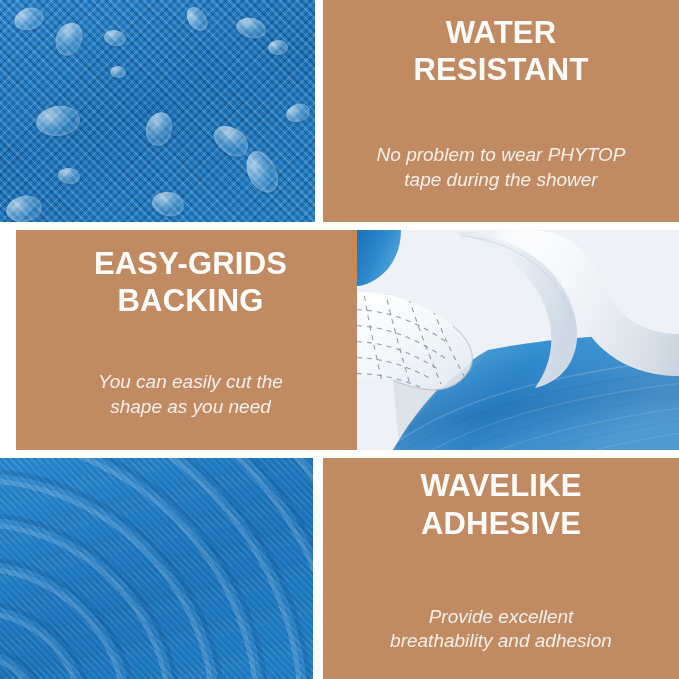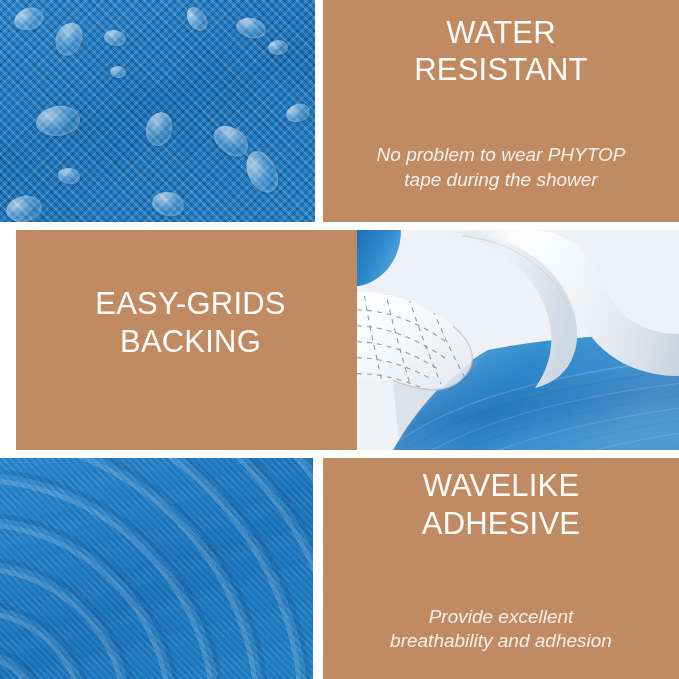--- a/index.html
+++ b/index.html
@@ -29,21 +29,21 @@
     flex-direction: column;
     align-items: center;
     justify-content: center;
     text-align: center;
     box-sizing: border-box;
     padding: 6px 14px;
   }
   .headline {
     color: #fdfcfa;
     font-size: 31px;
-    font-weight: 400;
+    font-weight: 700;
     line-height: 1.22;
     letter-spacing: 0.2px;
     margin: 0;
     white-space: pre-line;
   }
   .subtext {
     color: #f4efe9;
     font-size: 19px;
     font-weight: 400;
     line-height: 1.3;
@@ -140,20 +140,22 @@
   <div class="panel panel-text" style="left:323px; top:0px; width:356px; height:222px;">
     <h2 class="headline" style="margin-bottom:38px;">WATER
 RESISTANT</h2>
     <p class="subtext">No problem to wear PHYTOP
 tape during the shower</p>
   </div>
 
   <div class="panel panel-text" style="left:16px; top:230px; width:349px; height:220px;">
     <h2 class="headline" style="margin-bottom:34px;">EASY-GRIDS
 BACKING</h2>
+    <p class="subtext">You can easily cut the
+shape as you need</p>
   </div>
 
   <div class="panel" style="left:357px; top:230px; width:322px; height:220px;">
     <div class="tape-scene">
       <svg viewBox="0 0 322 220" preserveAspectRatio="none">
         <defs>
           <linearGradient id="blueTapeFlat" x1="0" y1="0" x2="0.35" y2="1">
             <stop offset="0%" stop-color="#3e9ad6"></stop>
             <stop offset="38%" stop-color="#2683c9"></stop>
             <stop offset="72%" stop-color="#1c72b9"></stop>

